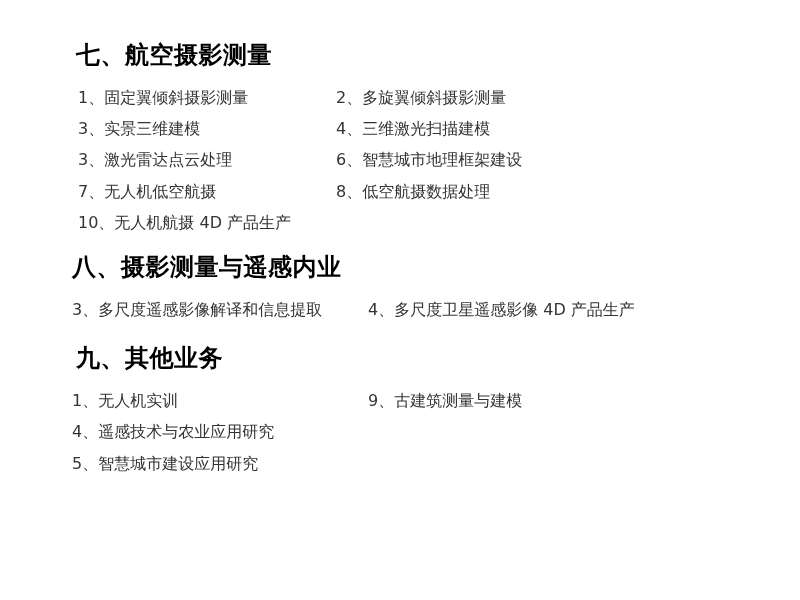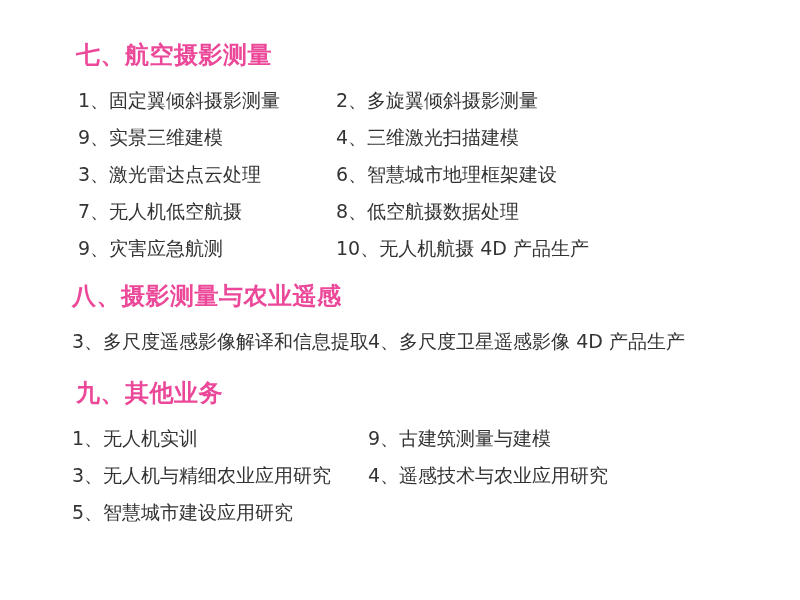--- a/index.html
+++ b/index.html
@@ -18,41 +18,41 @@
     position: relative;
     width: 800px;
     height: 600px;
     box-sizing: border-box;
     padding: 40px 36px 10px 36px;
   }
   .section {
     margin-bottom: 2px;
   }
   .section-title {
-    color: #ec4899;
+    color: #000000;
     font-size: 24px;
     font-weight: bold;
     letter-spacing: 0.5px;
     margin: 0 0 8px 0;
     padding-left: 40px;
     line-height: 1.25;
   }
   .sec1 .section-title { padding-left: 40px; margin-bottom: 12px; }
   .sec2 .section-title { padding-left: 36px; margin-top: 14px; margin-bottom: 12px; }
   .sec3 .section-title { padding-left: 40px; margin-top: 18px; margin-bottom: 12px; }
 
   .items {
     margin: 0;
     padding: 0;
     list-style: none;
   }
   .row {
     display: flex;
     align-items: center;
-    font-size: 19px;
+    font-size: 16px;
     line-height: 1.95;
     color: #333333;
     white-space: nowrap;
   }
   .sec1 .row { padding-left: 42px; }
   .sec1 .cell-left  { width: 258px; flex: 0 0 258px; }
   .sec1 .cell-right { flex: 1 1 auto; }
 
   .sec2 .row { padding-left: 36px; }
   .sec2 .cell-left  { width: 296px; flex: 0 0 296px; }
@@ -70,57 +70,55 @@
 <div class="slide">
 
   <div class="section sec1">
     <h2 class="section-title">七、航空摄影测量</h2>
     <ul class="items">
       <li class="row">
         <span class="cell-left">1、固定翼倾斜摄影测量</span>
         <span class="cell-right">2、多旋翼倾斜摄影测量</span>
       </li>
       <li class="row">
-        <span class="cell-left">9、实景三维建模</span>
+        <span class="cell-left">3、实景三维建模</span>
         <span class="cell-right">4、三维激光扫描建模</span>
       </li>
       <li class="row">
         <span class="cell-left">3、激光雷达点云处理</span>
         <span class="cell-right">6、智慧城市地理框架建设</span>
       </li>
       <li class="row">
         <span class="cell-left">7、无人机低空航摄</span>
         <span class="cell-right">8、低空航摄数据处理</span>
       </li>
       <li class="row">
-        <span class="cell-left">9、灾害应急航测</span>
         <span class="cell-right">10、无人机航摄 4D 产品生产</span>
       </li>
     </ul>
   </div>
 
   <div class="section sec2">
-    <h2 class="section-title">八、摄影测量与农业遥感</h2>
+    <h2 class="section-title">八、摄影测量与遥感内业</h2>
     <ul class="items">
       <li class="row">
         <span class="cell-left">3、多尺度遥感影像解译和信息提取</span>
         <span class="cell-right">4、多尺度卫星遥感影像 4D 产品生产</span>
       </li>
     </ul>
   </div>
 
   <div class="section sec3">
     <h2 class="section-title">九、其他业务</h2>
     <ul class="items">
       <li class="row">
         <span class="cell-left">1、无人机实训</span>
         <span class="cell-right">9、古建筑测量与建模</span>
       </li>
       <li class="row">
-        <span class="cell-left">3、无人机与精细农业应用研究</span>
         <span class="cell-right">4、遥感技术与农业应用研究</span>
       </li>
       <li class="row">
         <span class="cell-left">5、智慧城市建设应用研究</span>
         <span class="cell-right cell-empty"></span>
       </li>
     </ul>
   </div>
 
 </div>

